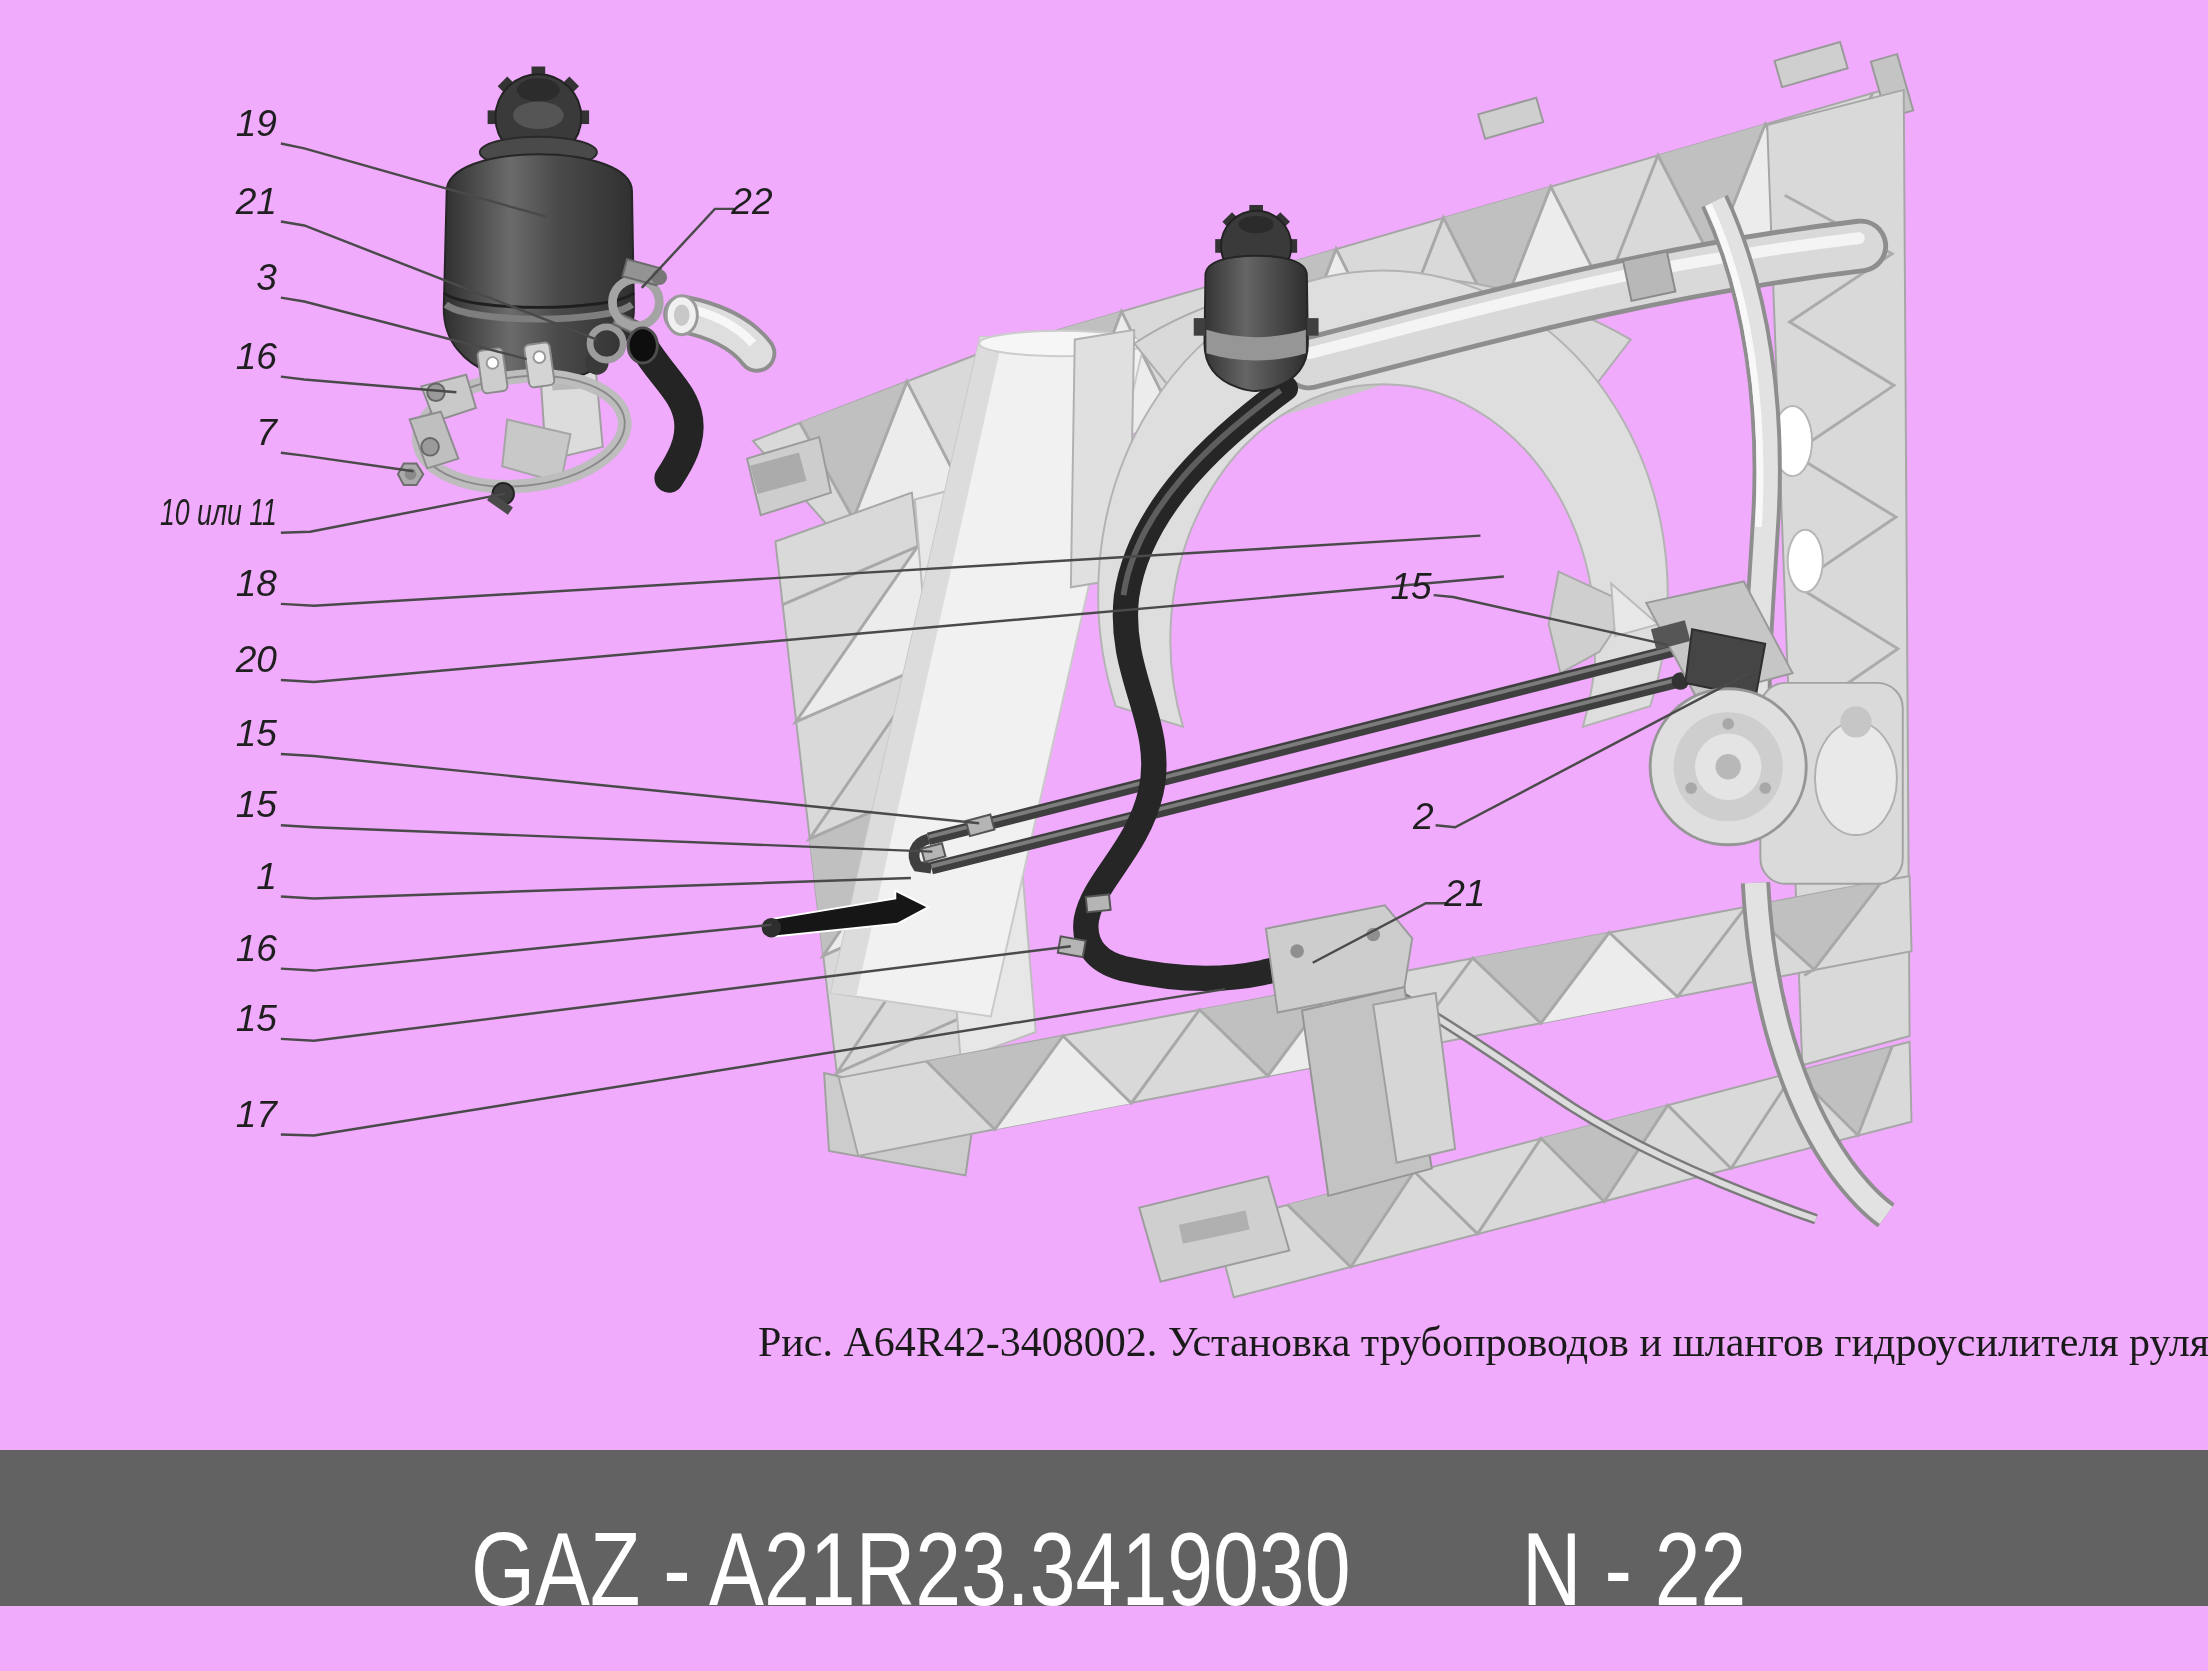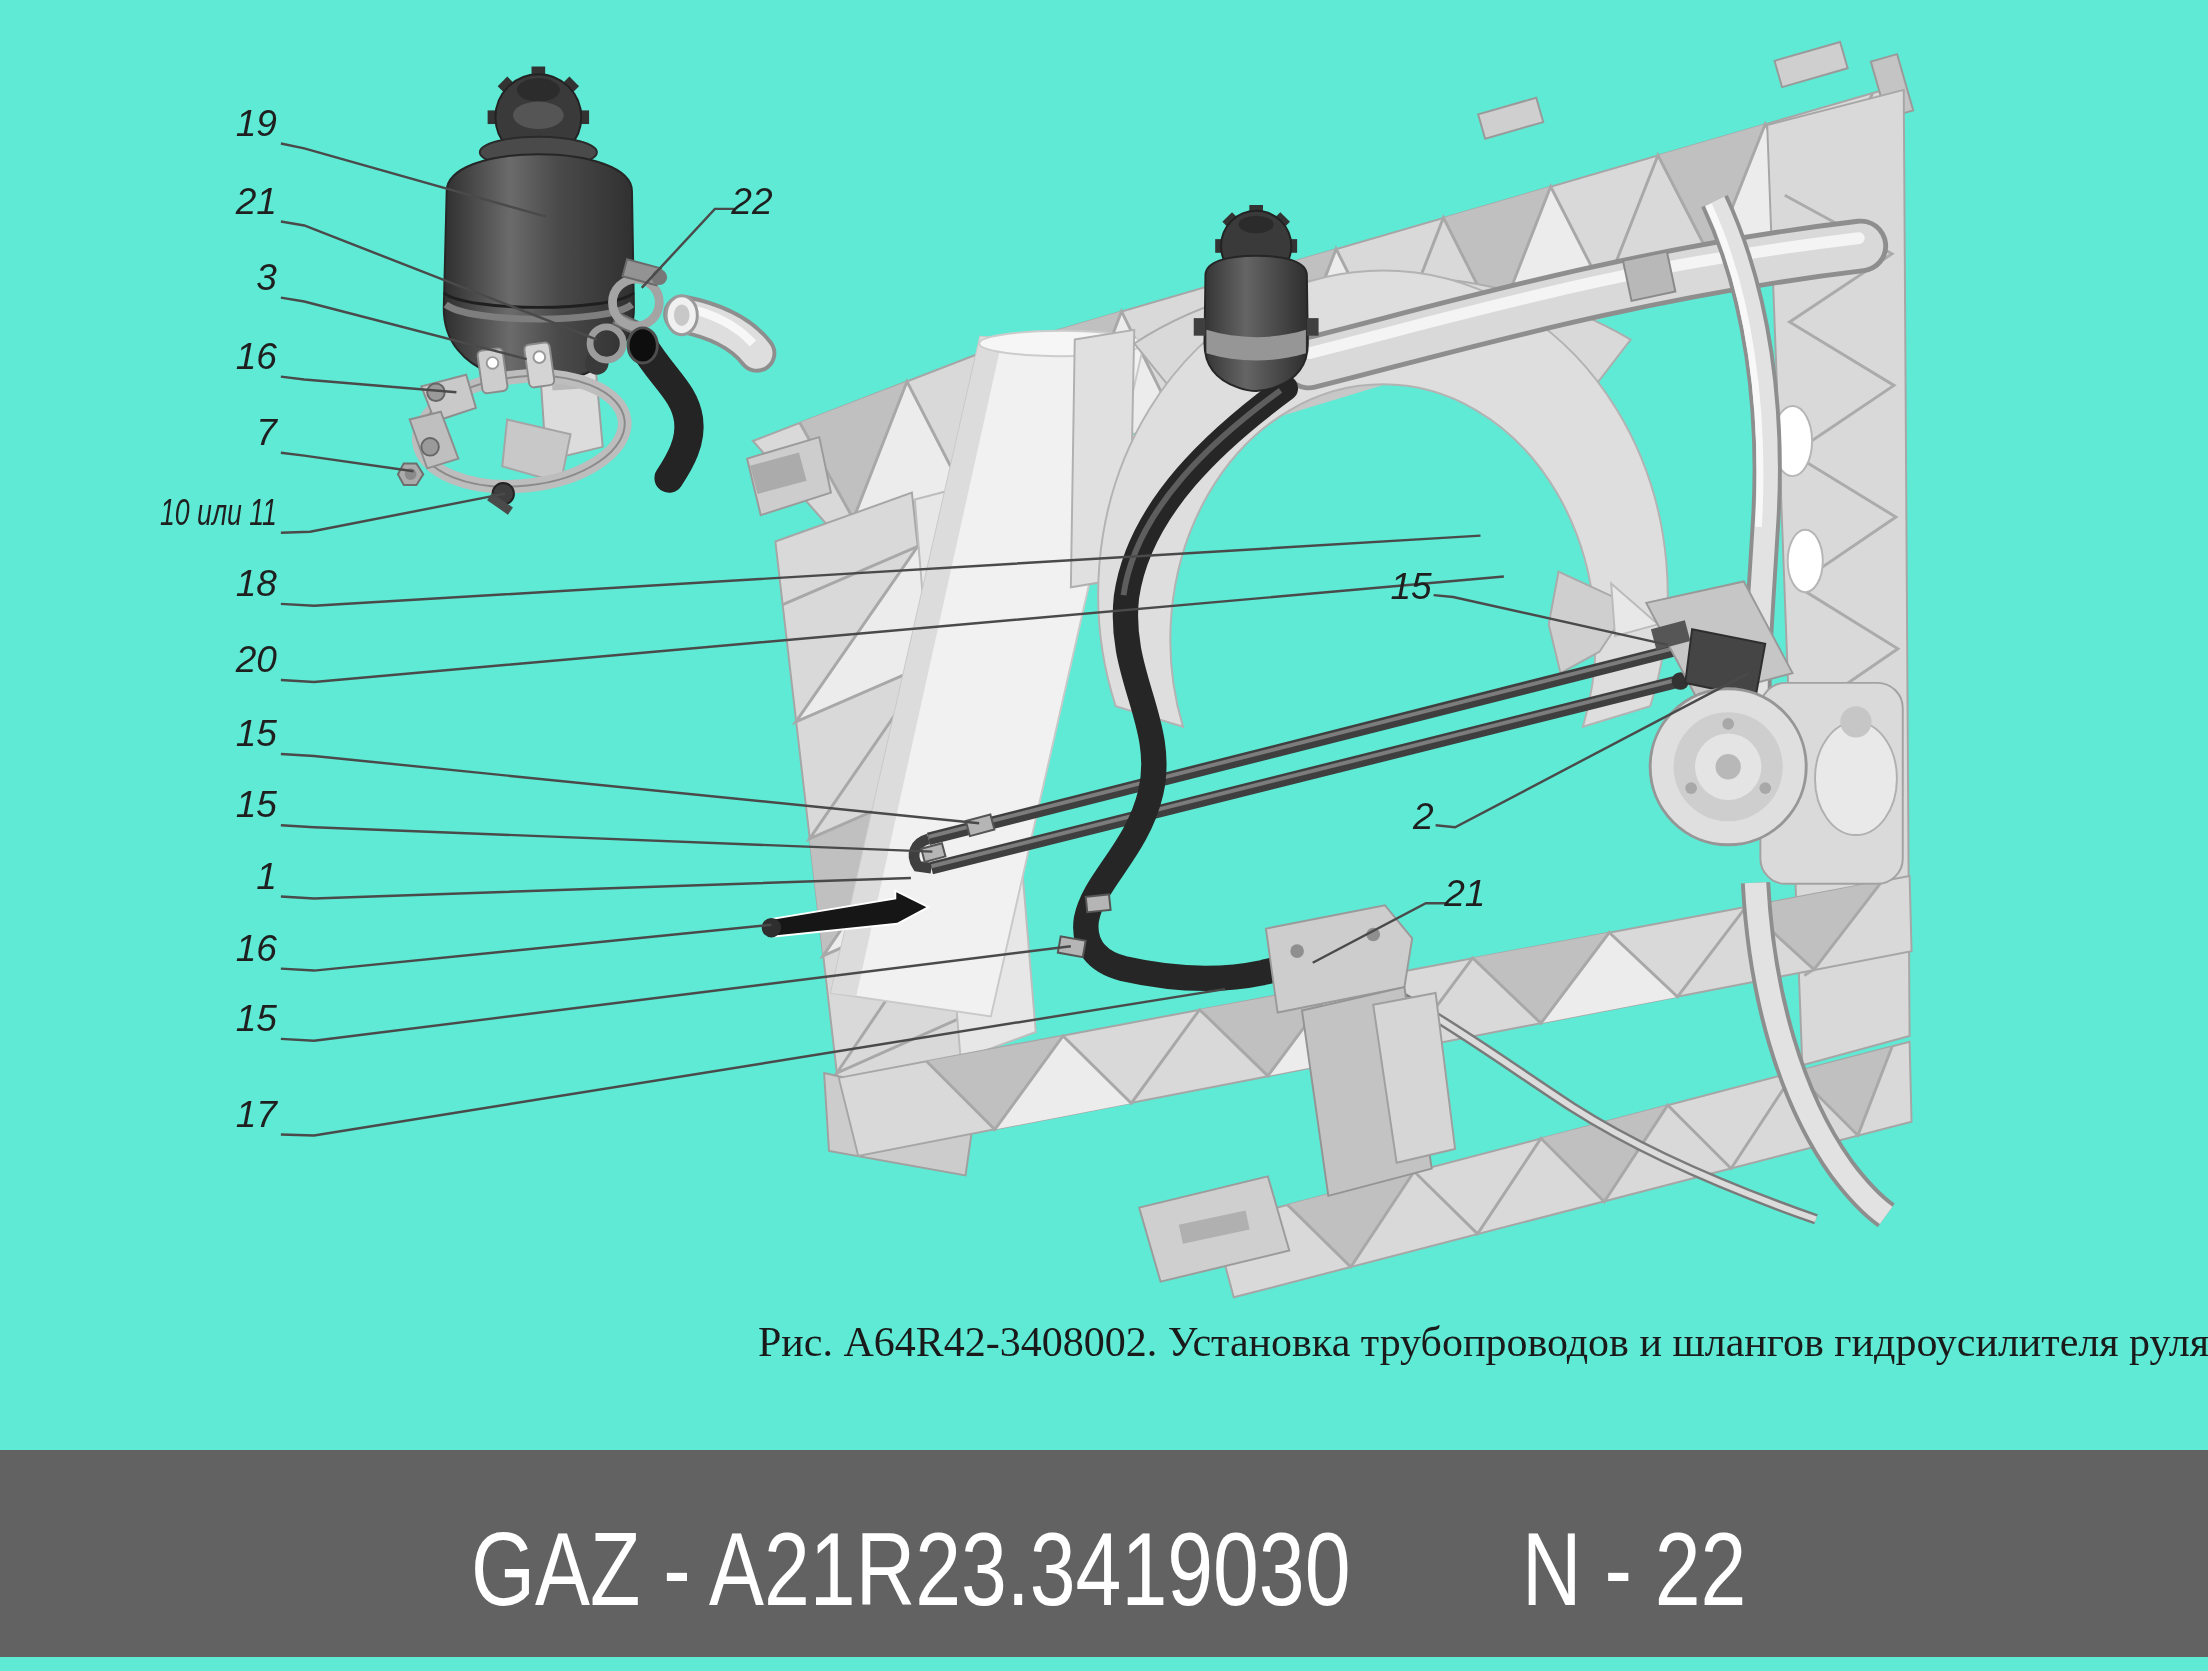--- a/index.html
+++ b/index.html
@@ -1,22 +1,22 @@
 <!DOCTYPE html>
 <html><head>
 <meta charset="utf-8">
 <style>
   html,body{margin:0;padding:0;background:#ffffff;}
-  #page{position:relative;width:2209px;height:1672px;background:#5eead4;overflow:hidden;
+  #page{position:relative;width:2209px;height:1672px;background:#f0abfc;overflow:hidden;
         font-family:"Liberation Sans",sans-serif;}
   #drawing{position:absolute;left:0;top:0;width:2209px;height:1672px;}
   .callout{font-family:"Liberation Sans",sans-serif;font-style:italic;font-size:38px;fill:#1f1f1f;}
   #caption{position:absolute;left:0;top:1321px;width:2209px;text-align:right;
            font-family:"Liberation Serif",serif;font-size:42px;color:#1a1a1a;line-height:1;}
-  #footer-bar{position:absolute;left:0;top:1450px;width:2209px;height:207px;background:#626262;}
+  #footer-bar{position:absolute;left:0;top:1450px;width:2209px;height:156px;background:#626262;}
   .footer-text{position:absolute;top:68px;font-size:103px;line-height:1;color:#ffffff;
                font-family:"Liberation Sans",sans-serif;white-space:nowrap;
                transform:scaleX(0.8);transform-origin:left top;}
   #footer-left{left:471px;}
   #footer-right{left:1522px;}
 </style>
 </head>
 <body>
 
 <div id="page">

